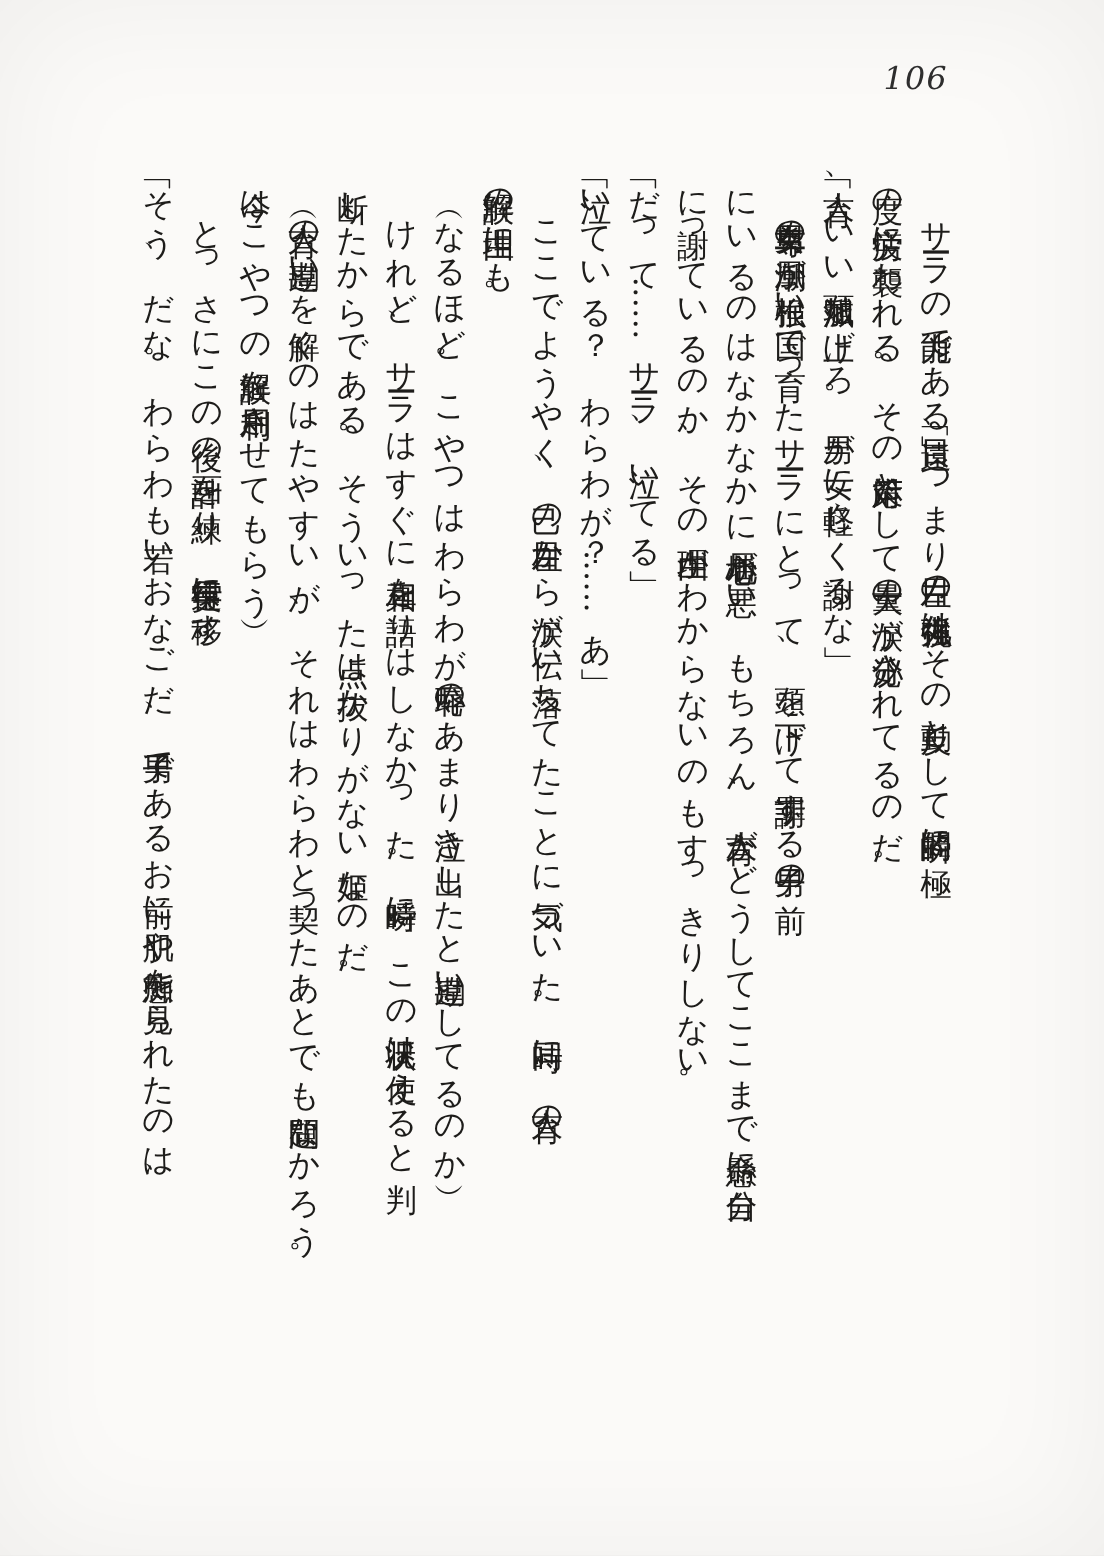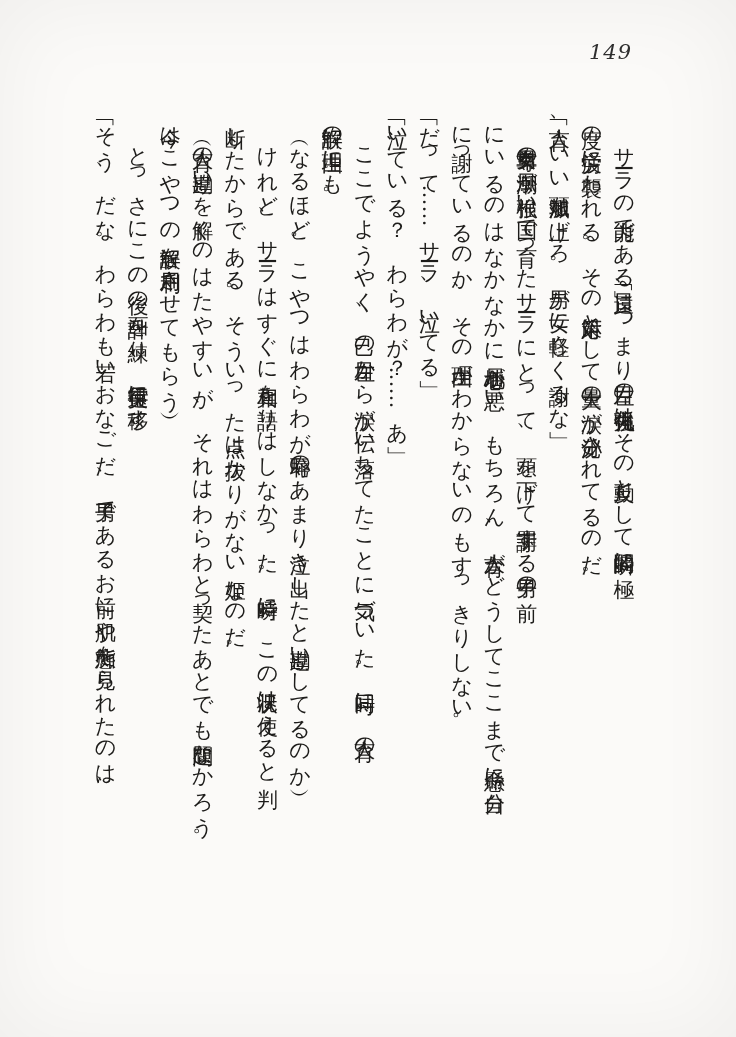--- a/index.html
+++ b/index.html
@@ -44,21 +44,21 @@
     padding: 0;
     white-space: pre-line;
     word-break: keep-all;
     line-break: strict;
   }
 </style>
 </head>
 <body>
 
 <div class="page">
-  <span class="folio">149</span>
+  <span class="folio">106</span>
   <div class="text-block">
       <p>　サーラの能力である「遠目」、つまり左目の視力強化はその反動として瞬間的に極
 度の疲労に襲われる。その対応策として大量の涙が分泌されてるのだ。</p>
       <p>「育人、いい加減頭を上げろ。男が女に軽々しく謝るな」</p>
       <p>　男尊女卑の風潮が根強い国で育ったサーラにとって、頭を下げて謝罪する男子の前
 にいるのはなかなかに居心地が悪い。もちろん、育人がどうしてここまで懸命に自分
 に謝っているのか、その理由がわからないのもすっきりしない。</p>
       <p>「だって……サーラ、泣いてる」</p>
       <p>「泣いている？　わらわが？……あ」</p>
       <p>　ここでようやく、己の左目から涙が伝い落ちてたことに気づいた。同時に、育人の

